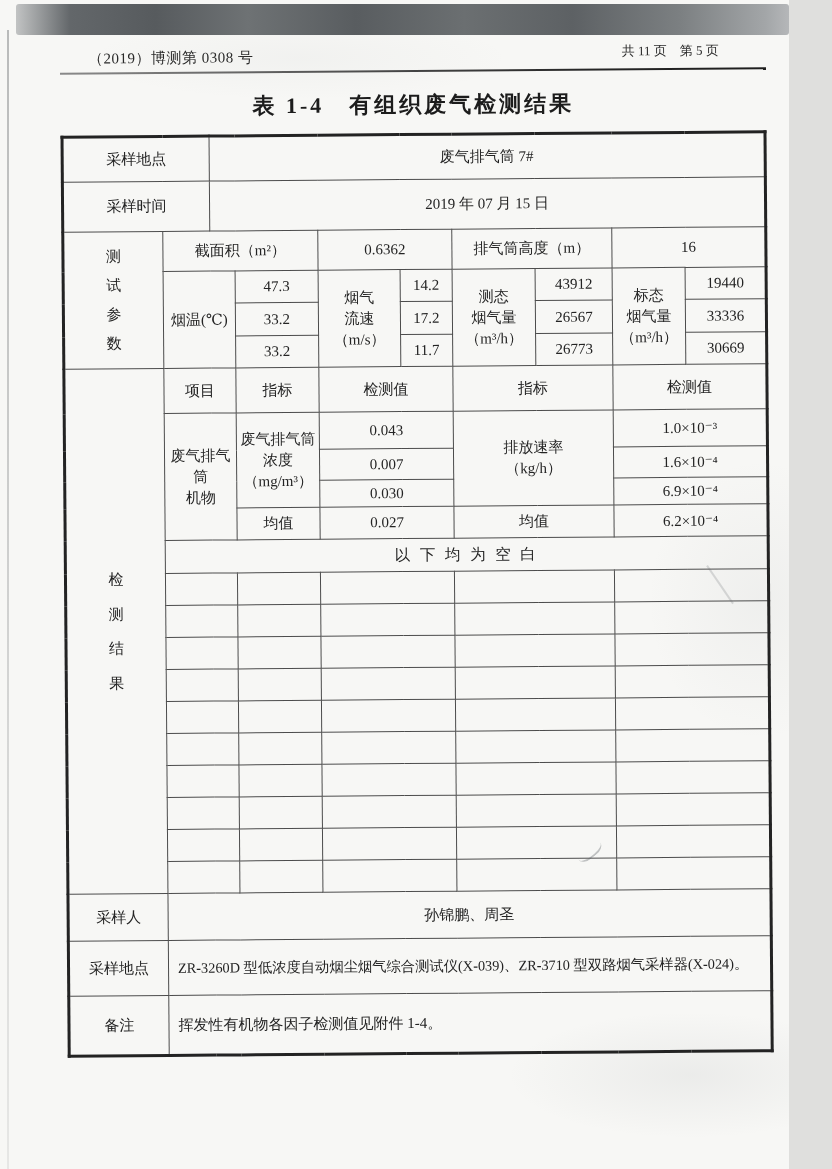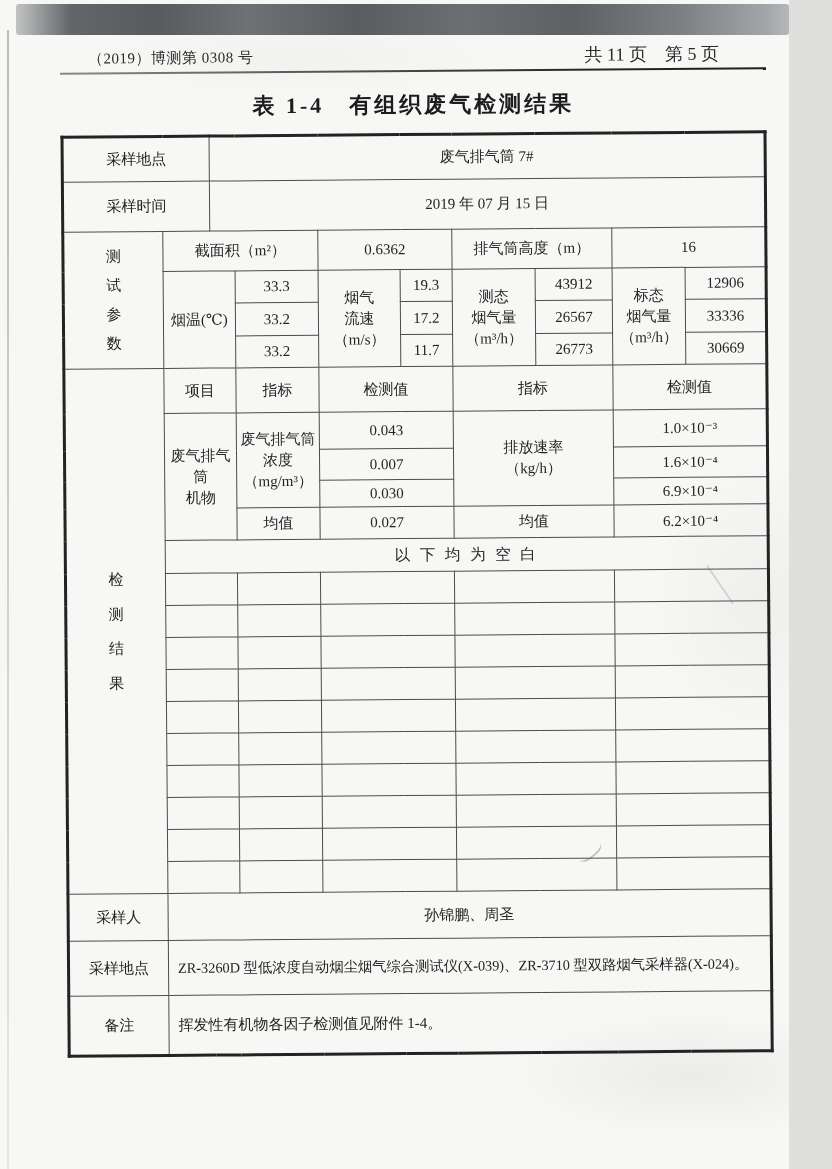--- a/index.html
+++ b/index.html
@@ -27,21 +27,21 @@
   .edge-line{
     position:absolute;left:7px;top:30px;bottom:0;width:2px;
     background:linear-gradient(180deg, rgba(110,113,115,0.45), rgba(110,113,115,0.12));
   }
   .doc-content{
     position:absolute;inset:0;
     transform:rotate(-0.45deg);
     transform-origin:416px 580px;
   }
   .doc-number{position:absolute;top:47px;left:92px;font-size:15px;letter-spacing:0.5px;}
-  .page-info{position:absolute;top:44px;right:66px;font-size:18px;}
+  .page-info{position:absolute;top:44px;right:66px;font-size:13px;}
   .header-rule{
     position:absolute;top:70px;left:64px;width:706px;height:2px;
     background:linear-gradient(90deg,#8a8a8a,#4a4a4a 45%,#262626 75%,#1e1e1e);
   }
   .doc-title{
     position:absolute;top:90px;left:64px;width:706px;
     text-align:center;font-size:22px;font-weight:bold;letter-spacing:3px;
     color:#1c1c1c;
   }
   table.report{
@@ -116,33 +116,33 @@
 试
 参
 数</td>
           <td colspan="3">截面积（m²）</td>
           <td colspan="2">0.6362</td>
           <td colspan="2">排气筒高度（m）</td>
           <td colspan="2">16</td>
         </tr>
         <tr class="h32">
           <td colspan="2" rowspan="3">烟温(℃)</td>
-          <td>33.3</td>
+          <td>47.3</td>
           <td rowspan="3" class="pre">烟气
 流速
 （m/s）</td>
-          <td>19.3</td>
+          <td>14.2</td>
           <td rowspan="3" class="pre">测态
 烟气量
 （m³/h）</td>
           <td>43912</td>
           <td rowspan="3" class="pre">标态
 烟气量
 （m³/h）</td>
-          <td>12906</td>
+          <td>19440</td>
         </tr>
         <tr class="h33">
           <td>33.2</td>
           <td>17.2</td>
           <td>26567</td>
           <td>33336</td>
         </tr>
         <tr class="h32">
           <td>33.2</td>
           <td>11.7</td>

